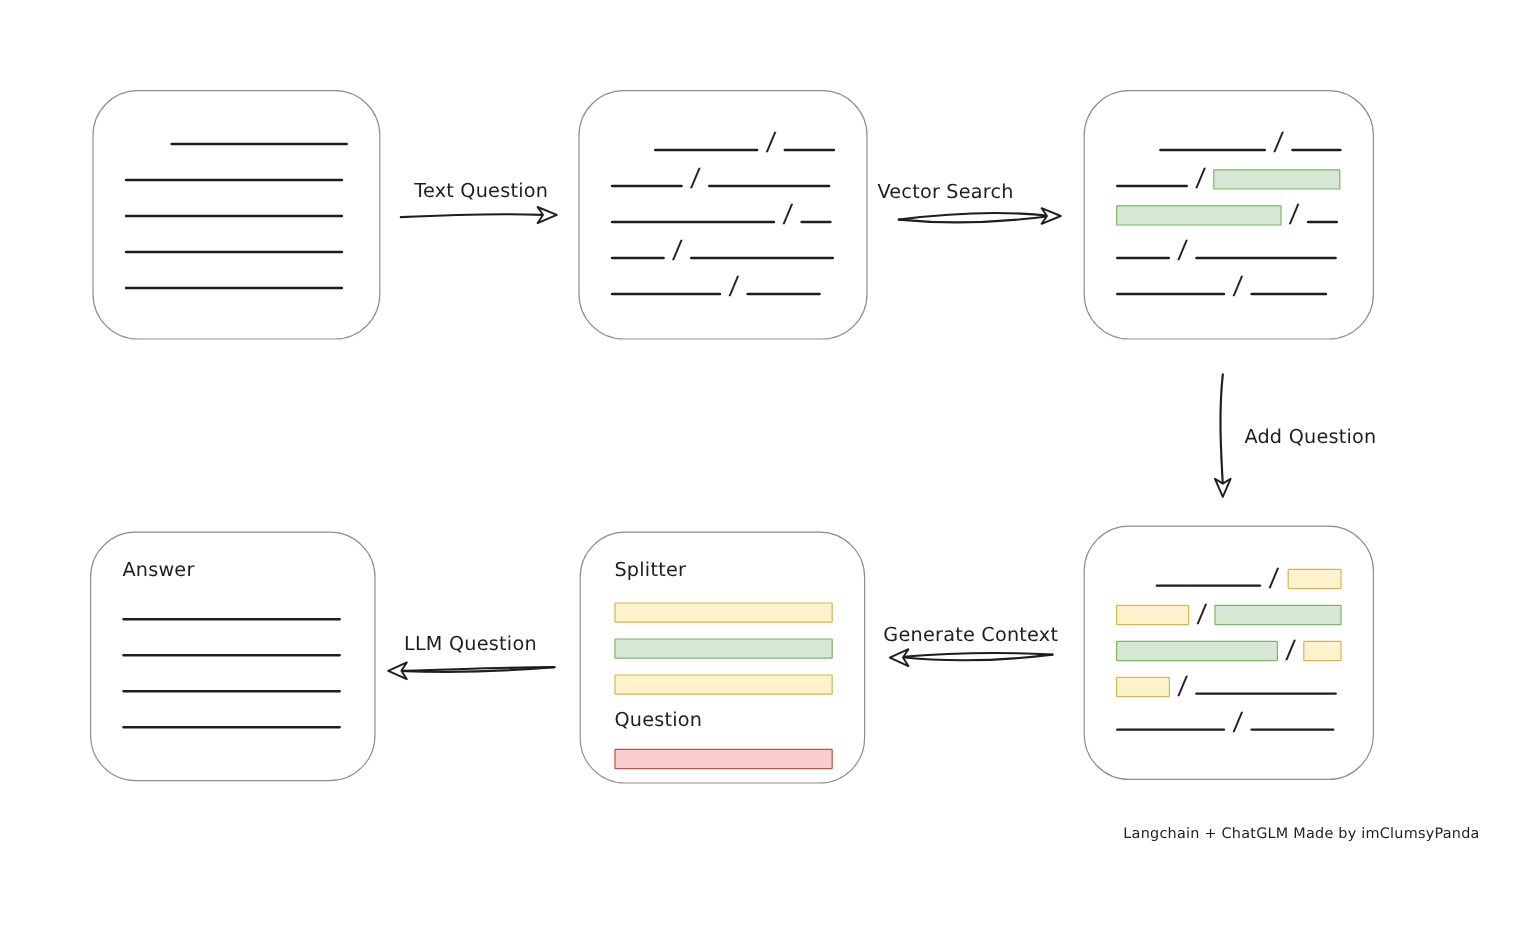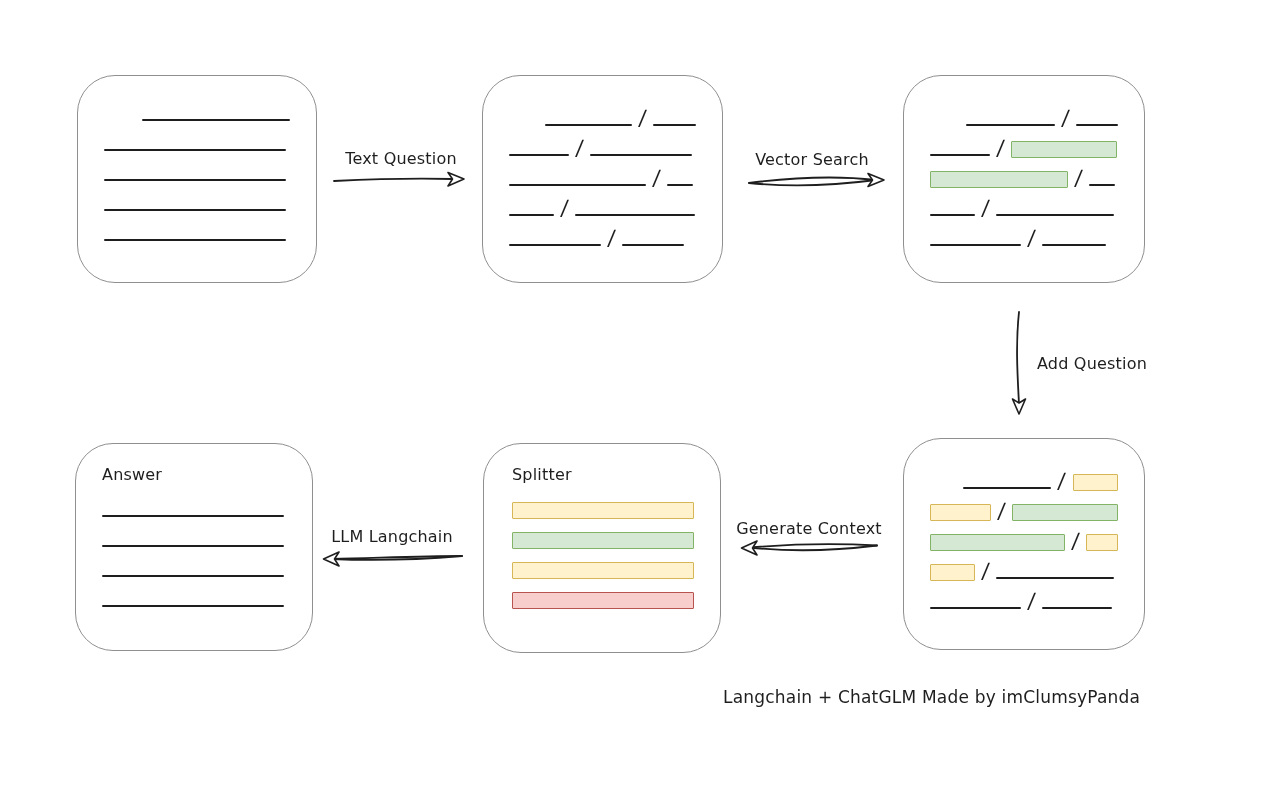--- a/index.html
+++ b/index.html
@@ -39,28 +39,28 @@
 
   .box-label{font-size:16px;font-weight:500;line-height:22px;letter-spacing:.2px;}
   .label-gap{margin-top:10px;}
   .rows-offset{margin-top:3px;}
 
   .arrow-label{
     position:absolute;font-size:16px;font-weight:500;letter-spacing:.2px;
     white-space:nowrap;text-align:center;
   }
   .lbl-text-splitter{left:330px;top:149px;width:142px;}
-  .lbl-vector-search{left:742px;top:150px;width:140px;}
+  .lbl-vector-search{left:718px;top:150px;width:140px;}
   .lbl-add-context{left:1037px;top:354px;width:120px;text-align:left;}
   .lbl-generate-prompt{left:733px;top:519px;width:152px;}
   .lbl-llm-response{left:318px;top:527px;width:148px;}
 
   .caption{
     position:absolute;left:723px;top:687px;width:510px;
-    font-size:17px;font-weight:500;text-align:left;letter-spacing:.2px;
+    font-size:12px;font-weight:500;text-align:right;letter-spacing:.2px;
   }
 
   svg.arrows{position:absolute;left:0;top:0;width:1262px;height:792px;pointer-events:none;}
   svg.arrows path{stroke:var(--line);stroke-width:1.8;fill:none;stroke-linecap:round;stroke-linejoin:round;}
   svg.arrows path.head{fill:#ffffff;stroke-width:1.6;}
 </style>
 </head>
 <body>
 
 <div class="canvas">
@@ -211,20 +211,21 @@
         <div class="row">
           <div class="seg seg-yellow" style="width: 183px;"></div>
         </div>
         <div class="row">
           <div class="seg seg-green" style="width: 183px;"></div>
         </div>
         <div class="row">
           <div class="seg seg-yellow" style="width: 183px;"></div>
         </div>
       </div>
+    <div class="box-label label-gap">Question</div>
     <div>
         <div class="row">
           <div class="seg seg-red" style="width: 183px;"></div>
         </div>
       </div>
   </div>
 
   <div class="node node-answer">
     <div class="box-label">Answer</div>
     <div class="rows-offset">
@@ -240,17 +241,17 @@
         <div class="row">
           <div class="seg seg-line" style="width: 182px;"></div>
         </div>
       </div>
   </div>
 
   <div class="arrow-label lbl-text-splitter">Text Question</div>
   <div class="arrow-label lbl-vector-search">Vector Search</div>
   <div class="arrow-label lbl-add-context">Add Question</div>
   <div class="arrow-label lbl-generate-prompt">Generate Context</div>
-  <div class="arrow-label lbl-llm-response">LLM Langchain</div>
+  <div class="arrow-label lbl-llm-response">LLM Question</div>
 
   <div class="caption">Langchain + ChatGLM Made by imClumsyPanda</div>
 
 </div>
 
 </body></html>

